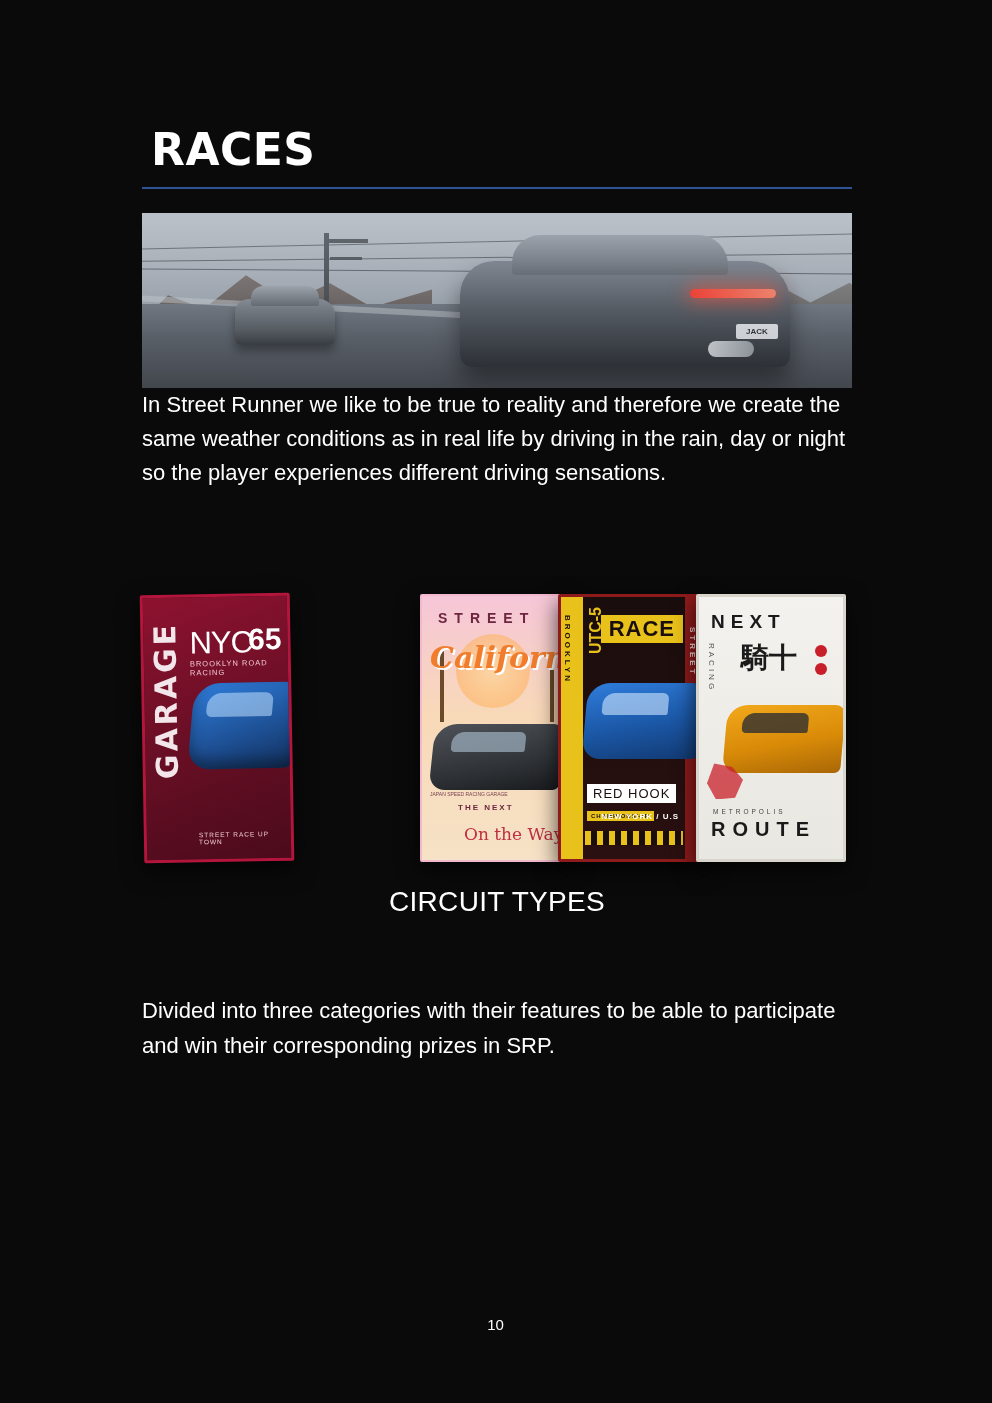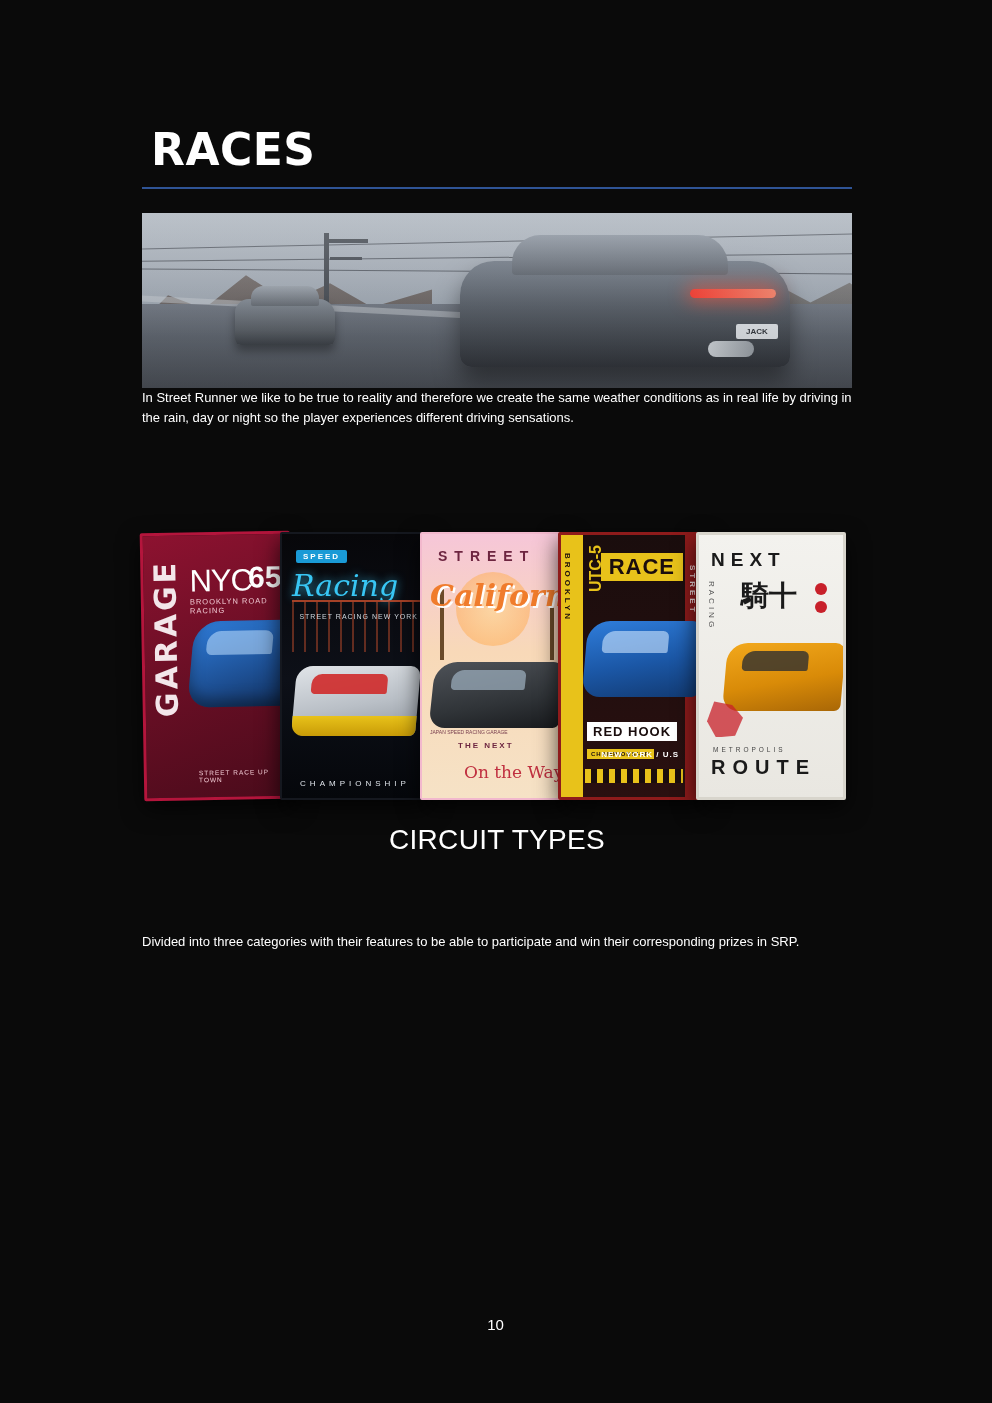--- a/index.html
+++ b/index.html
@@ -115,21 +115,21 @@
     font-family:"Liberation Sans",sans-serif;
   }
   .hero .mist {
     position:absolute; left:0; top:0; width:100%; height:100%;
     background: linear-gradient(180deg, rgba(190,196,204,.35) 0%, rgba(150,158,168,.18) 50%, rgba(60,64,70,.25) 100%);
     pointer-events:none;
   }
   
   p.body {
     color: #ffffff;
-    font-size: 13px;
+    font-size: 22px;
     line-height: 1.55;
     margin: 0;
   }
   .p1 { margin-top: 22px; width: 712px; }
   .p2 { margin-top: 0; width: 712px; }
   
   .posters {
     position: relative;
     margin-top: 100px;
     height: 280px;
@@ -202,21 +202,21 @@
   .p-red .sidebarR { position:absolute; right:0; top:0; width:20px; height:100%; background:#8e1b1b; }
   .p-red .sidebarR span { position:absolute; left:3px; top:30px; writing-mode:vertical-rl; font-size:8px; letter-spacing:3px; color:#f1dcdc; font-weight:bold; }
   .p-red .utc { position:absolute; left:26px; top:10px; font-size:16px; font-weight:bold; color:#e8c21a; writing-mode:vertical-rl; transform:rotate(180deg); }
   .p-red .racebox { position:absolute; right:22px; top:18px; background:#e8c21a; color:#1a0d0d; font-size:22px; font-weight:bold; padding:1px 8px; letter-spacing:1px; }
   .p-red .car {
     position:absolute; left:24px; top:86px; width:116px; height:76px;
     background: linear-gradient(170deg,#2f7ddb 0%, #1b57a6 55%, #123a72 100%);
     border-radius: 22px 12px 6px 18px; transform: skewX(-5deg);
   }
   .p-red .car:after { content:""; position:absolute; left:16px; top:10px; width:66px; height:22px; background:#cfe6ff; opacity:.6; border-radius:12px 6px 2px 4px; }
-  .p-red .rh { position:absolute; left:26px; bottom:56px; background:#fff; color:#1a0d0d; font-size:13px; font-weight:bold; padding:2px 6px; letter-spacing:1px; }
+  .p-red .rh { position:absolute; left:26px; bottom:56px; background:#fff; color:#1a0d0d; font-size:13px; font-weight:normal; padding:2px 6px; letter-spacing:1px; }
   .p-red .champ { position:absolute; left:26px; bottom:38px; background:#e8c21a; color:#1a0d0d; font-size:6px; font-weight:bold; padding:2px 4px; letter-spacing:1px; }
   .p-red .ny { position:absolute; right:26px; bottom:38px; font-size:8px; font-weight:bold; color:#fff; letter-spacing:1px; }
   .p-red .checker { position:absolute; left:24px; right:22px; bottom:14px; height:14px;
     background: repeating-linear-gradient(90deg,#e8c21a 0 6px,#1a0d0d 6px 12px); }
   
   .p-tokyo { left: 554px; background: linear-gradient(180deg,#f3f2ee 0%, #e9e7e1 100%); border: 3px solid #d8d5cc; color:#1a1a1a; }
   .p-tokyo .tokyo { position:absolute; left:12px; top:14px; font-size:19px; font-weight:bold; letter-spacing:6px; color:#1a1a1a; }
   .p-tokyo .kanji { position:absolute; left:30px; top:42px; font-size:28px; font-weight:bold; color:#1a1a1a; font-family:"DejaVu Sans",sans-serif;padding-left:12px; }
   .p-tokyo .dot { position:absolute; right:16px; top:48px; width:12px; height:12px; border-radius:50%; background:#c8202a; }
   .p-tokyo .dot2 { position:absolute; right:16px; top:66px; width:12px; height:12px; border-radius:50%; background:#c8202a; }
@@ -285,31 +285,20 @@
 
       <div class="poster p-nyc">
         <div class="vert">GARAGE</div>
         <div class="nyc">NYC</div>
         <div class="num65">65</div>
         <div class="sub">BROOKLYN ROAD RACING</div>
         <div class="car"></div>
         <div class="foot">STREET RACE UP TOWN</div>
       </div>
 
-      <div class="poster p-racing">
-        <div class="speed">SPEED</div>
-        <div class="script">Racing</div>
-        <div class="bridge"></div>
-        <div class="nytxt">STREET RACING NEW YORK</div>
-        <div class="car">
-          <div class="win"></div>
-          <div class="stripe"></div>
-        </div>
-        <div class="champ">CHAMPIONSHIP</div>
-      </div>
 
       <div class="poster p-cal">
         <div class="sun"></div>
         <div class="palm" style="left:18px; top:54px; height:72px;"></div>
         <div class="palm" style="left:128px; top:62px; height:64px;"></div>
         <div class="street">STREET</div>
         <div class="cal">California</div>
         <div class="tinytext">JAPAN
 SPEED
 RACING

